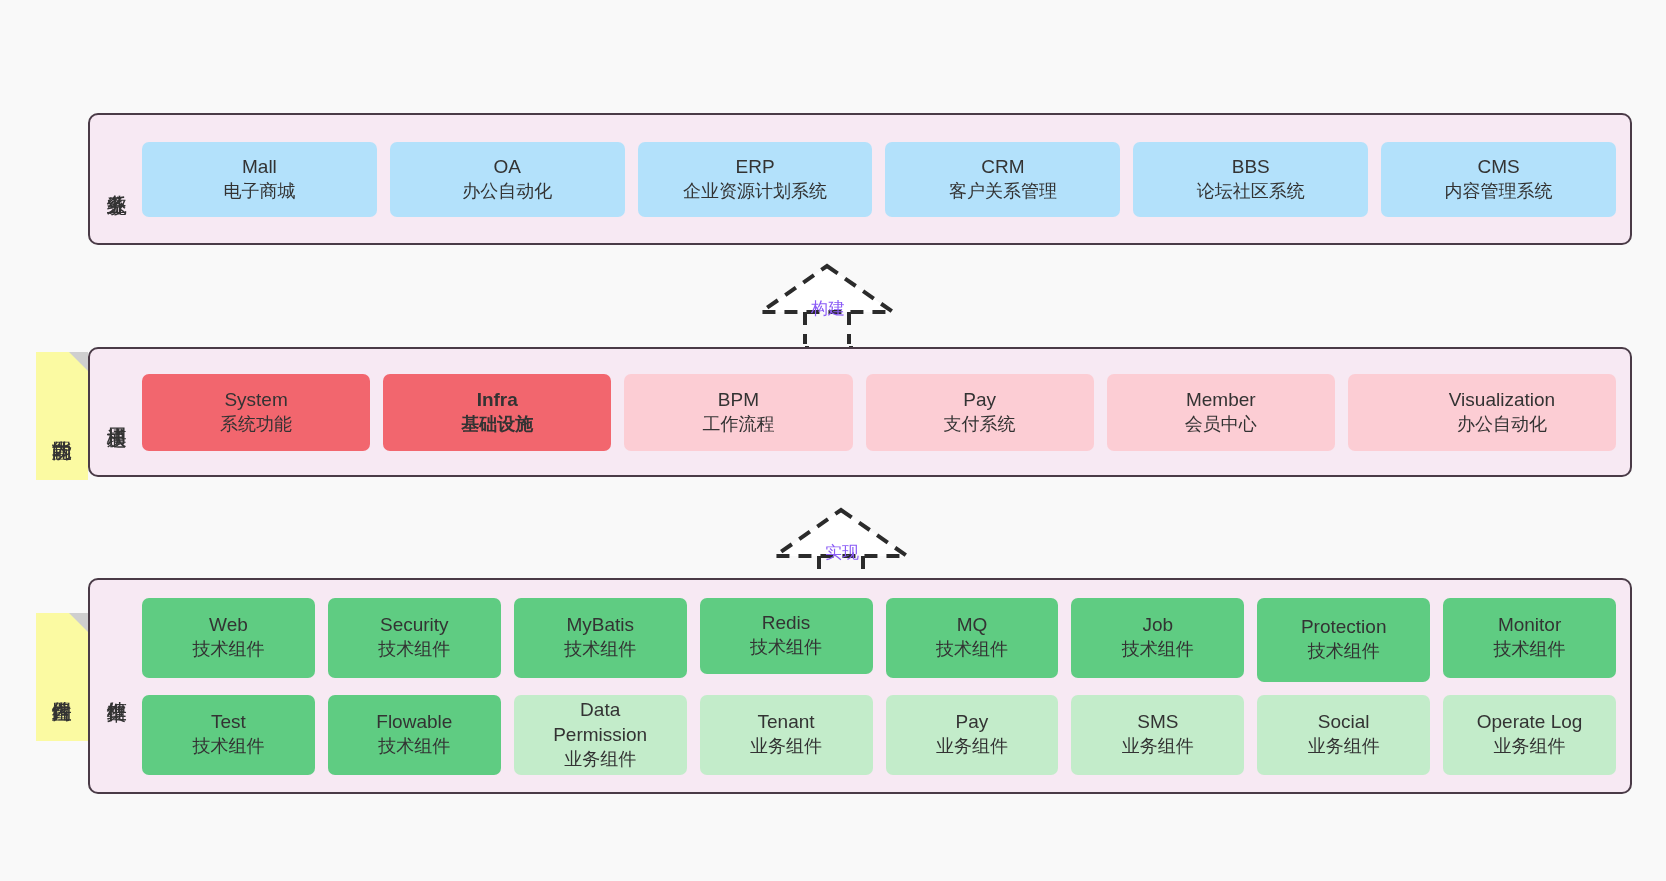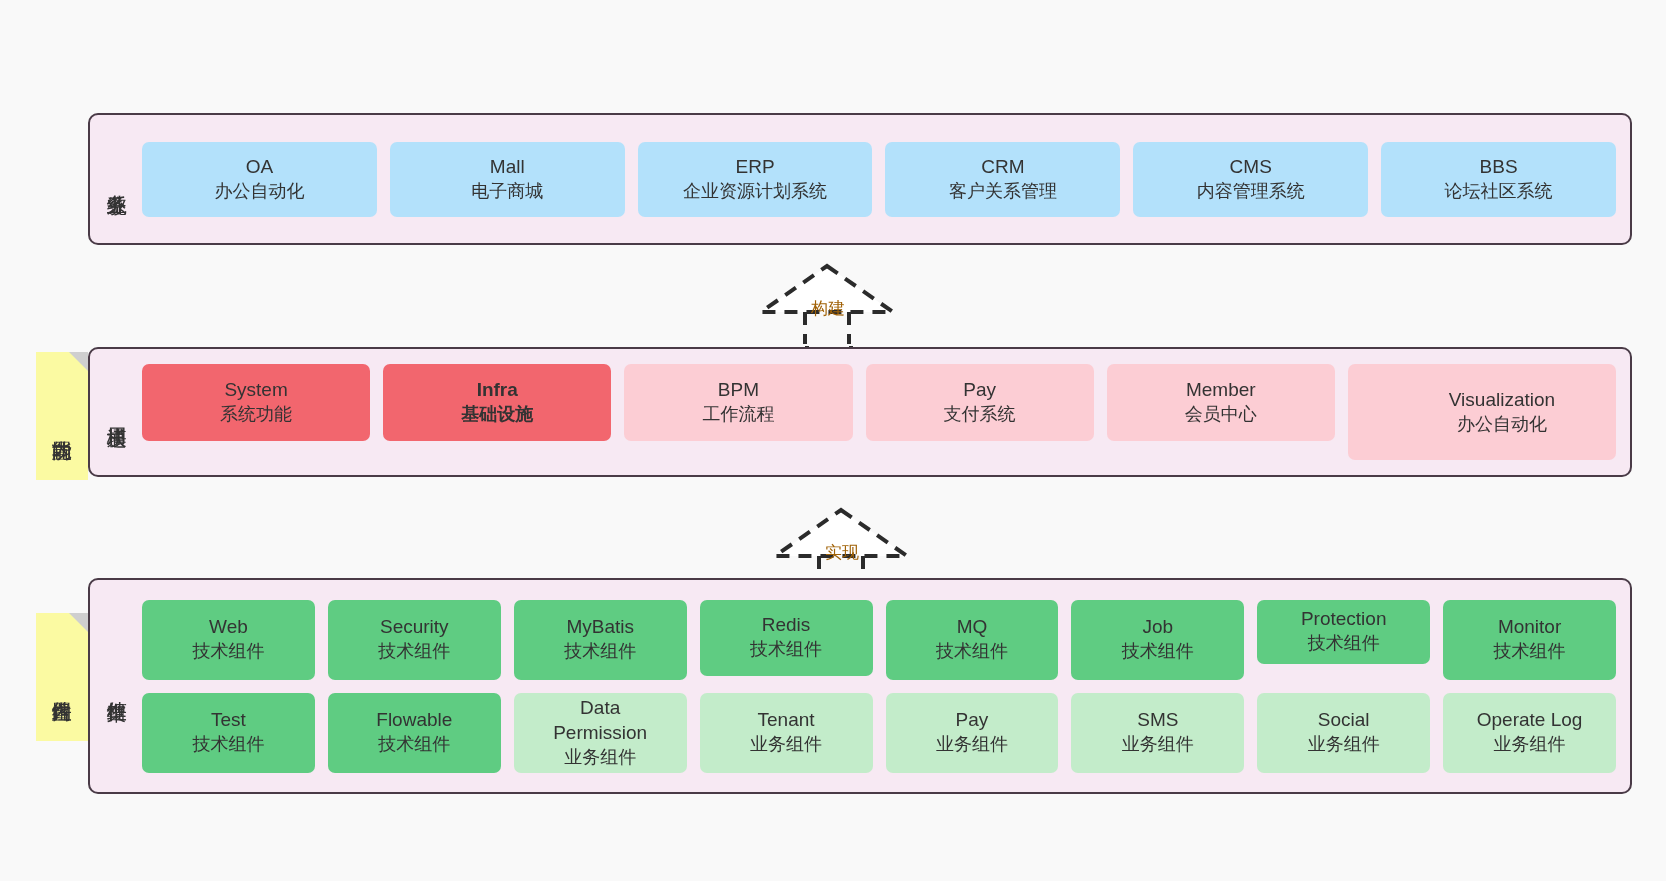--- a/index.html
+++ b/index.html
@@ -101,58 +101,58 @@
     border-left:19px solid transparent;
     border-top:19px solid #cfcfcf;
   }
 
   
   .uml{position:absolute;}
   .uml svg{display:block;overflow:visible;}
   .uml-label{
     position:absolute;
     font-size:17px;
-    color:#a16207;
+    color:#8b5cf6;
     background:transparent;
     white-space:nowrap;
     user-select:none;
   }
 </style>
 </head>
 <body>
 
 <div id="canvas">
 
   <div class="layer" id="layer-business" style="left:88px;top:113px;width:1544px;height:132px;">
     <div class="layer-title">业务系统</div>
     <div class="layer-body">
       <div class="row">
         <div class="card c-blue" style="height:75px;">
+          <div class="en">Mall</div>
+          <div class="cn">电子商城</div>
+        </div>
+        <div class="card c-blue" style="height:75px;">
           <div class="en">OA</div>
           <div class="cn">办公自动化</div>
         </div>
         <div class="card c-blue" style="height:75px;">
-          <div class="en">Mall</div>
-          <div class="cn">电子商城</div>
-        </div>
-        <div class="card c-blue" style="height:75px;">
           <div class="en">ERP</div>
           <div class="cn">企业资源计划系统</div>
         </div>
         <div class="card c-blue" style="height:75px;">
           <div class="en">CRM</div>
           <div class="cn">客户关系管理</div>
         </div>
         <div class="card c-blue" style="height:75px;">
+          <div class="en">BBS</div>
+          <div class="cn">论坛社区系统</div>
+        </div>
+        <div class="card c-blue" style="height:75px;">
           <div class="en">CMS</div>
           <div class="cn">内容管理系统</div>
-        </div>
-        <div class="card c-blue" style="height:75px;">
-          <div class="en">BBS</div>
-          <div class="cn">论坛社区系统</div>
         </div>
       </div>
     </div>
   </div>
 
   <div class="uml" id="conn-build" style="left:757px;top:262px;width:140px;height:82px;">
     <svg width="140" height="82" viewBox="0 0 140 82">
       <polygon points="70,4 136,50 4,50" fill="#ffffff" stroke="#2b2b2b" stroke-width="4" stroke-dasharray="13 9" stroke-linejoin="miter"></polygon>
       <line x1="48" y1="50" x2="48" y2="82" stroke="#2b2b2b" stroke-width="4" stroke-dasharray="13 9"></line>
       <line x1="92" y1="50" x2="92" y2="82" stroke="#2b2b2b" stroke-width="4" stroke-dasharray="13 9"></line>
@@ -189,21 +189,21 @@
           <div class="cn">工作流程</div>
         </div>
         <div class="card c-pink" style="height:77px;">
           <div class="en">Pay</div>
           <div class="cn">支付系统</div>
         </div>
         <div class="card c-pink" style="height:77px;">
           <div class="en">Member</div>
           <div class="cn">会员中心</div>
         </div>
-        <div class="card c-pink" style="height:96px;padding-left:44px;">
+        <div class="card c-pink" style="height:77px;padding-left:44px;">
           <div class="en">Visualization</div>
           <div class="cn">办公自动化</div>
         </div>
       </div>
     </div>
   </div>
 
   <div class="uml" id="conn-realize" style="left:771px;top:506px;width:140px;height:82px;">
     <svg width="140" height="82" viewBox="0 0 140 82">
       <polygon points="70,4 136,50 4,50" fill="#ffffff" stroke="#2b2b2b" stroke-width="4" stroke-dasharray="13 9" stroke-linejoin="miter"></polygon>
@@ -247,21 +247,21 @@
           <div class="cn">技术组件</div>
         </div>
         <div class="card c-green" style="height:80px;">
           <div class="en">MQ</div>
           <div class="cn">技术组件</div>
         </div>
         <div class="card c-green" style="height:80px;">
           <div class="en">Job</div>
           <div class="cn">技术组件</div>
         </div>
-        <div class="card c-green" style="height:64px;">
+        <div class="card c-green" style="height:84px;">
           <div class="en">Protection</div>
           <div class="cn">技术组件</div>
         </div>
         <div class="card c-green" style="height:80px;">
           <div class="en">Monitor</div>
           <div class="cn">技术组件</div>
         </div>
       </div>
 
       <div class="row">

